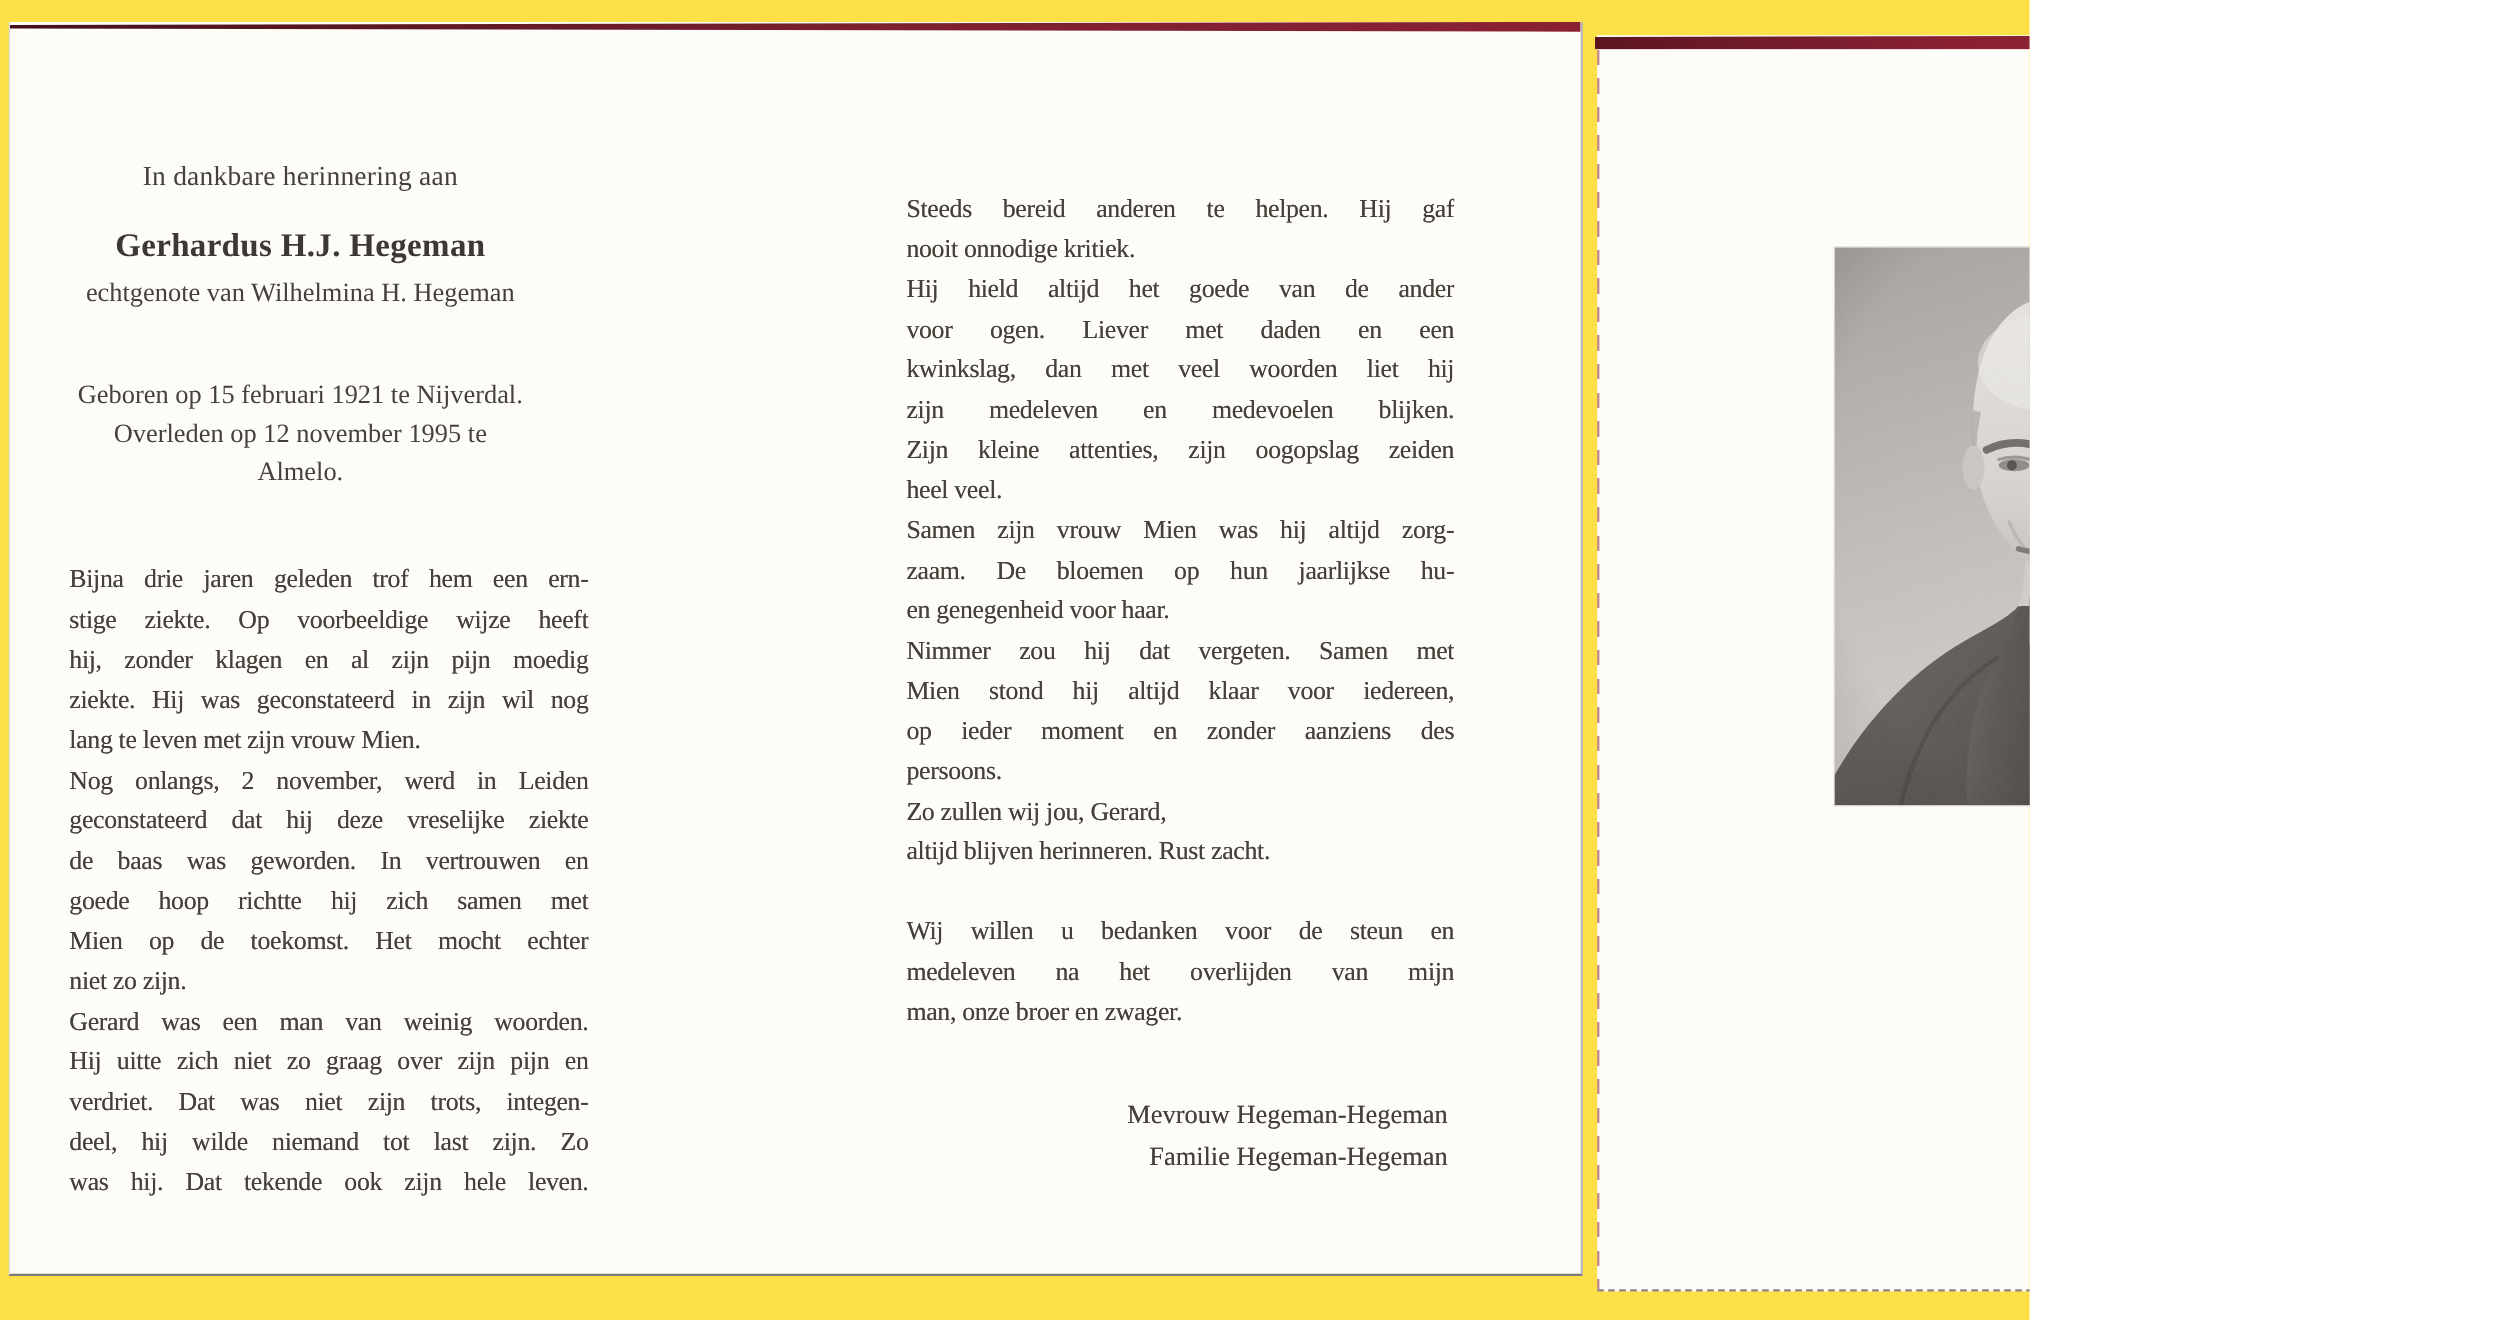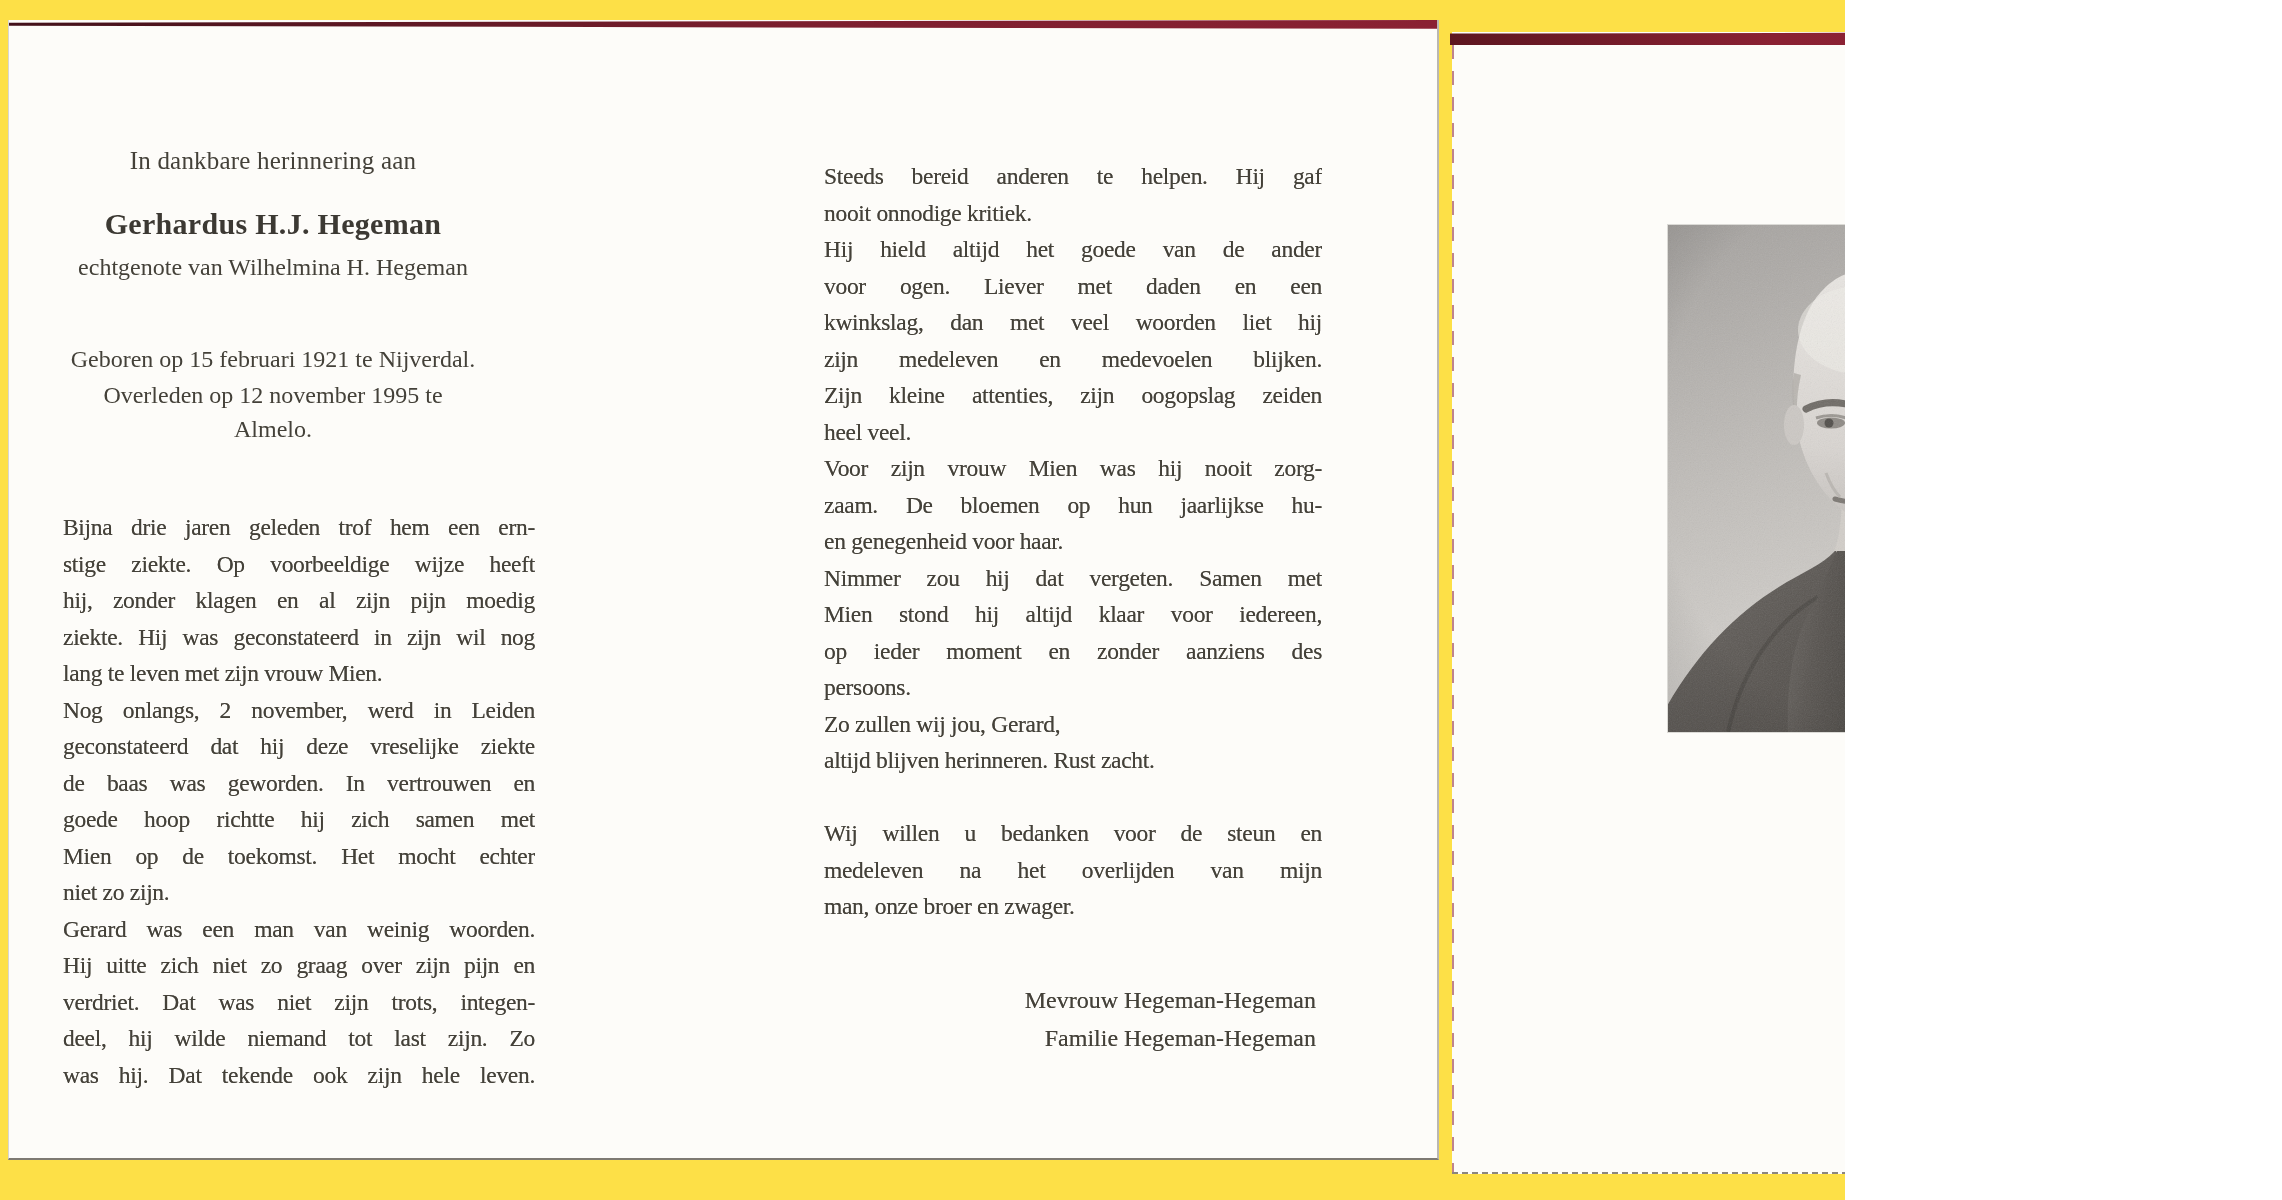--- a/index.html
+++ b/index.html
@@ -17,21 +17,21 @@
     border-bottom:2px solid rgba(95,90,82,.8);
     border-left:1px solid rgba(190,187,182,.6);
   }
   .red-top-left{
     position:absolute;top:0;left:0;right:0;height:10px;
     background:linear-gradient(to right,#43111a,#7c1f2e 55%,#8a2133);
     clip-path:polygon(0 28%,100% 0,100% 88%,0 58%);
   }
   .col{position:absolute;}
   .col-1{left:54px;top:126px;width:472px;}
-  .col-2{left:815px;top:138px;width:498px;}
+  .col-2{left:815px;top:152px;width:498px;}
   .card-header{width:420px;text-align:center;}
   .intro{font-size:25px;line-height:30px;margin:0;letter-spacing:.2px;}
   .name{font-size:30px;line-height:40px;margin:28px 0 0;font-weight:bold;color:#3c3933;letter-spacing:.3px;}
   .relation{font-size:24px;line-height:30px;margin:8px 0 0;}
   .born{font-size:24px;line-height:34px;margin:60px 0 0;}
   .died{font-size:24px;line-height:34px;margin:2px 0 0;}
   .para{margin:0;font-size:23.5px;line-height:36.5px;letter-spacing:-0.3px;
         text-shadow:0 0 .6px rgba(68,65,57,.7);}
   .col-1 .para{margin-top:63px;width:472px;}
   .line{text-align:justify;text-align-last:justify;white-space:nowrap;overflow:hidden;}
@@ -101,21 +101,21 @@
       <div class="para">
 
       <div class="line">Steeds bereid anderen te helpen. Hij gaf</div>
           <div class="line flush">nooit onnodige kritiek.</div>
           <div class="line">Hij hield altijd het goede van de ander</div>
           <div class="line">voor ogen. Liever met daden en een</div>
           <div class="line">kwinkslag, dan met veel woorden liet hij</div>
           <div class="line">zijn medeleven en medevoelen blijken.</div>
           <div class="line">Zijn kleine attenties, zijn oogopslag zeiden</div>
           <div class="line flush">heel veel.</div>
-          <div class="line">Voor zijn vrouw Mien was hij nooit zorg-</div>
+          <div class="line">Samen zijn vrouw Mien was hij altijd zorg-</div>
           <div class="line">zaam. De bloemen op hun jaarlijkse hu-</div>
           <div class="line flush">en genegenheid voor haar.</div>
           <div class="line">Nimmer zou hij dat vergeten. Samen met</div>
           <div class="line">Mien stond hij altijd klaar voor iedereen,</div>
           <div class="line">op ieder moment en zonder aanziens des</div>
           <div class="line flush">persoons.</div>
           <div class="line flush">Zo zullen wij jou, Gerard,</div>
           <div class="line flush">altijd blijven herinneren. Rust zacht.</div>
           <div class="line flush">&nbsp;</div>
           <div class="line">Wij willen u bedanken voor de steun en</div>

